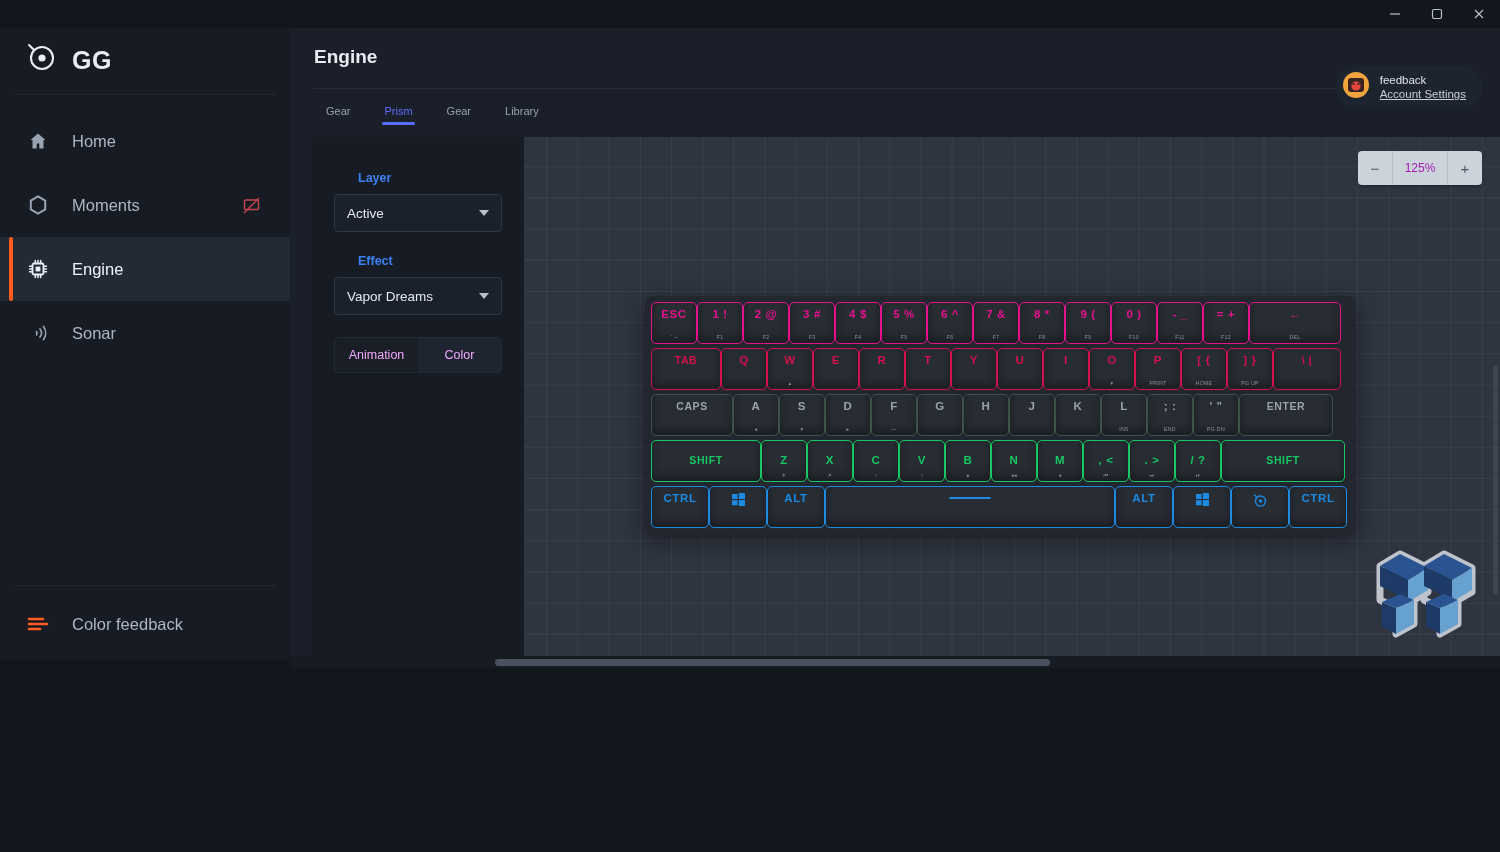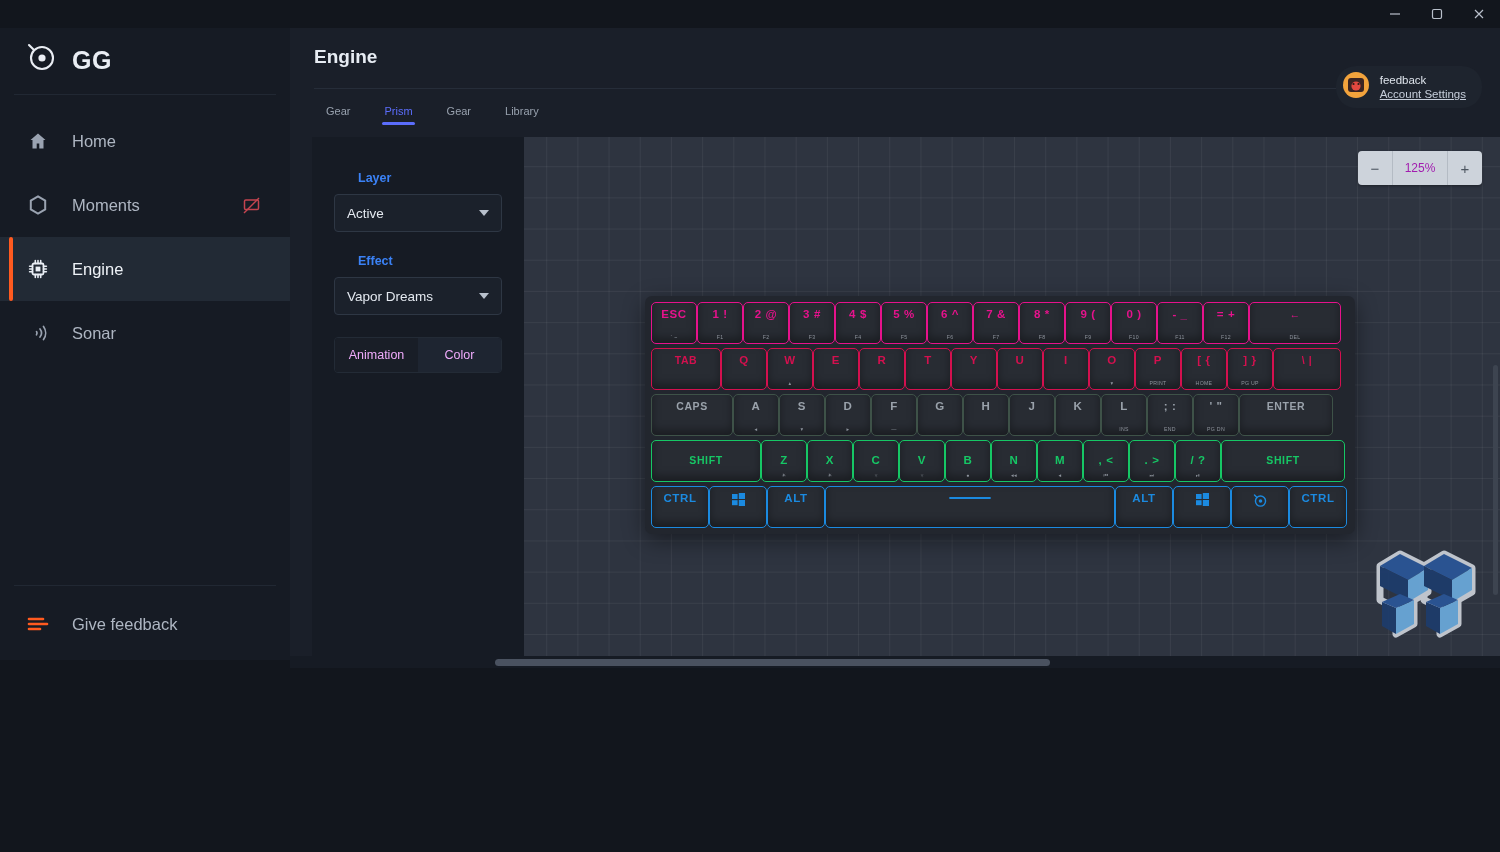--- a/index.html
+++ b/index.html
@@ -244,21 +244,21 @@
         <div class="nav-item">
           <span class="nav-ico">
             <svg width="22" height="16" viewBox="0 0 22 16">
               <g stroke="#ff5a1f" stroke-width="2.6" stroke-linecap="round">
                 <path d="M2 3h14"></path>
                   <path d="M2 8h18"></path>
                   <path d="M2 13h11"></path>
               </g>
             </svg>
           </span>
-          <span class="nav-label">Give feedback</span>
+          <span class="nav-label">Color feedback</span>
         </div>
       </div>
       <div class="statusbar"></div>
     </div>
 
     <div class="main">
 
       <div class="main-head">
         <div class="page-title">Engine</div>
         <div class="head-rule"></div>

